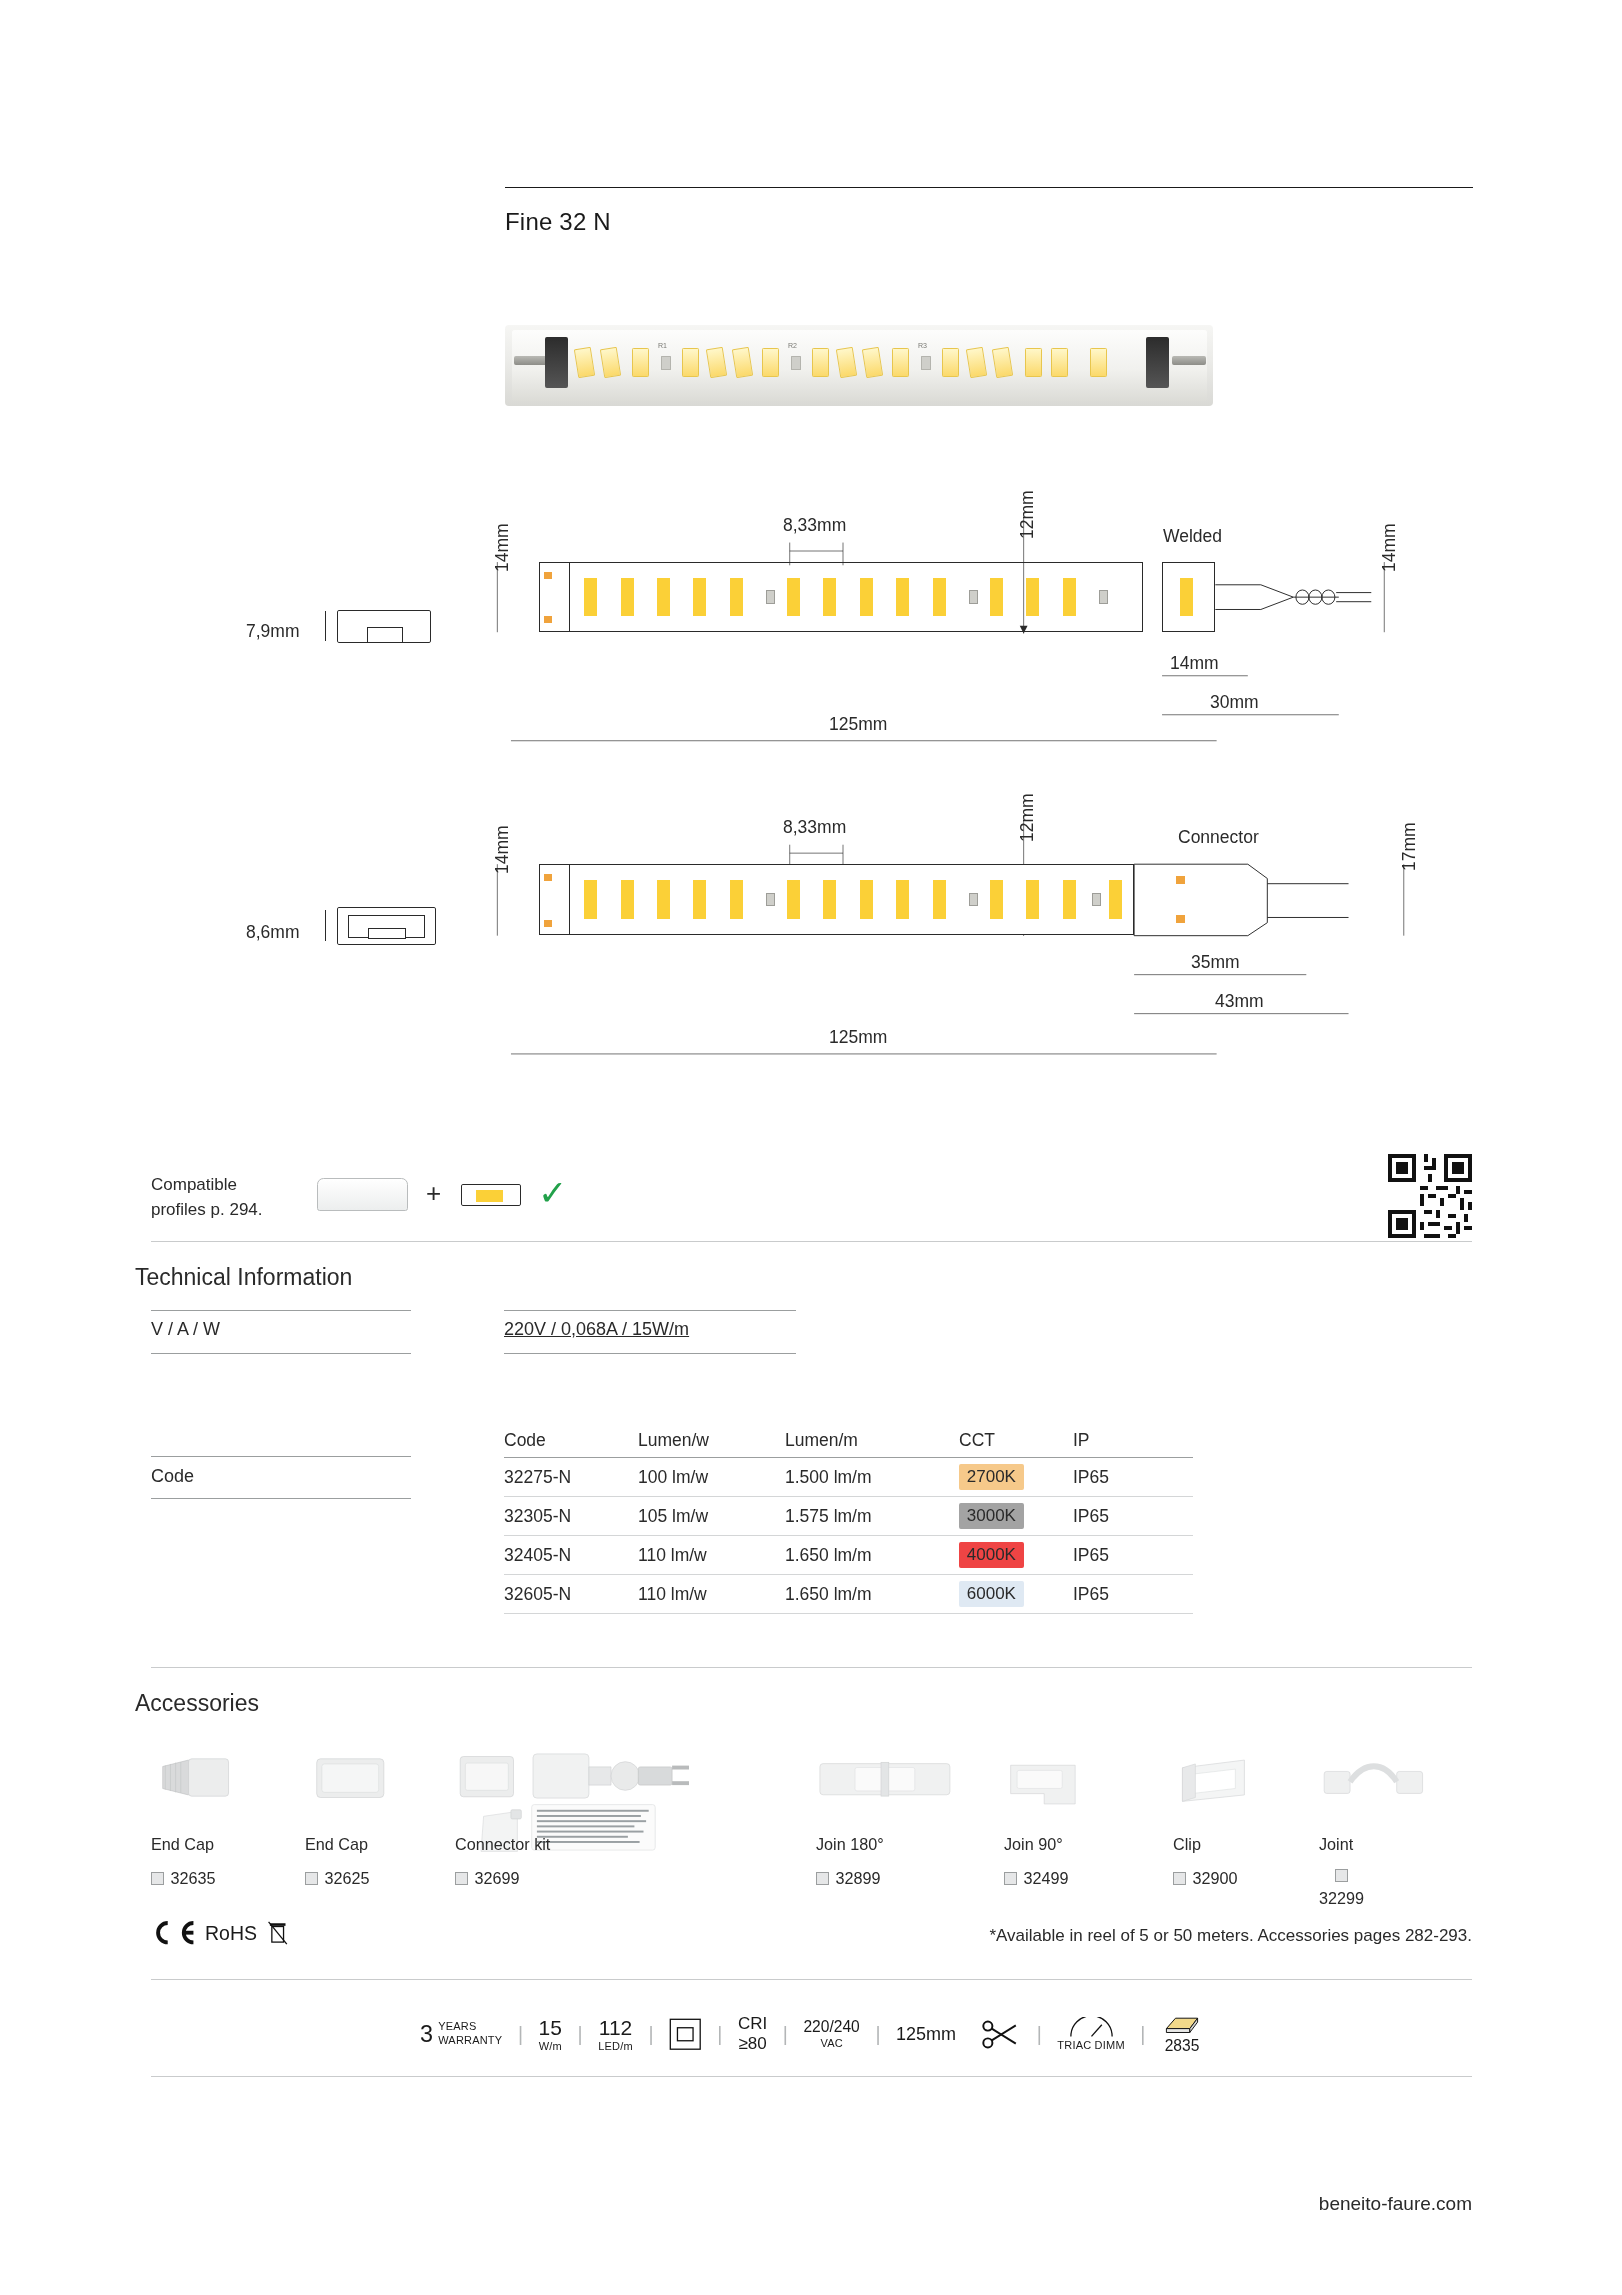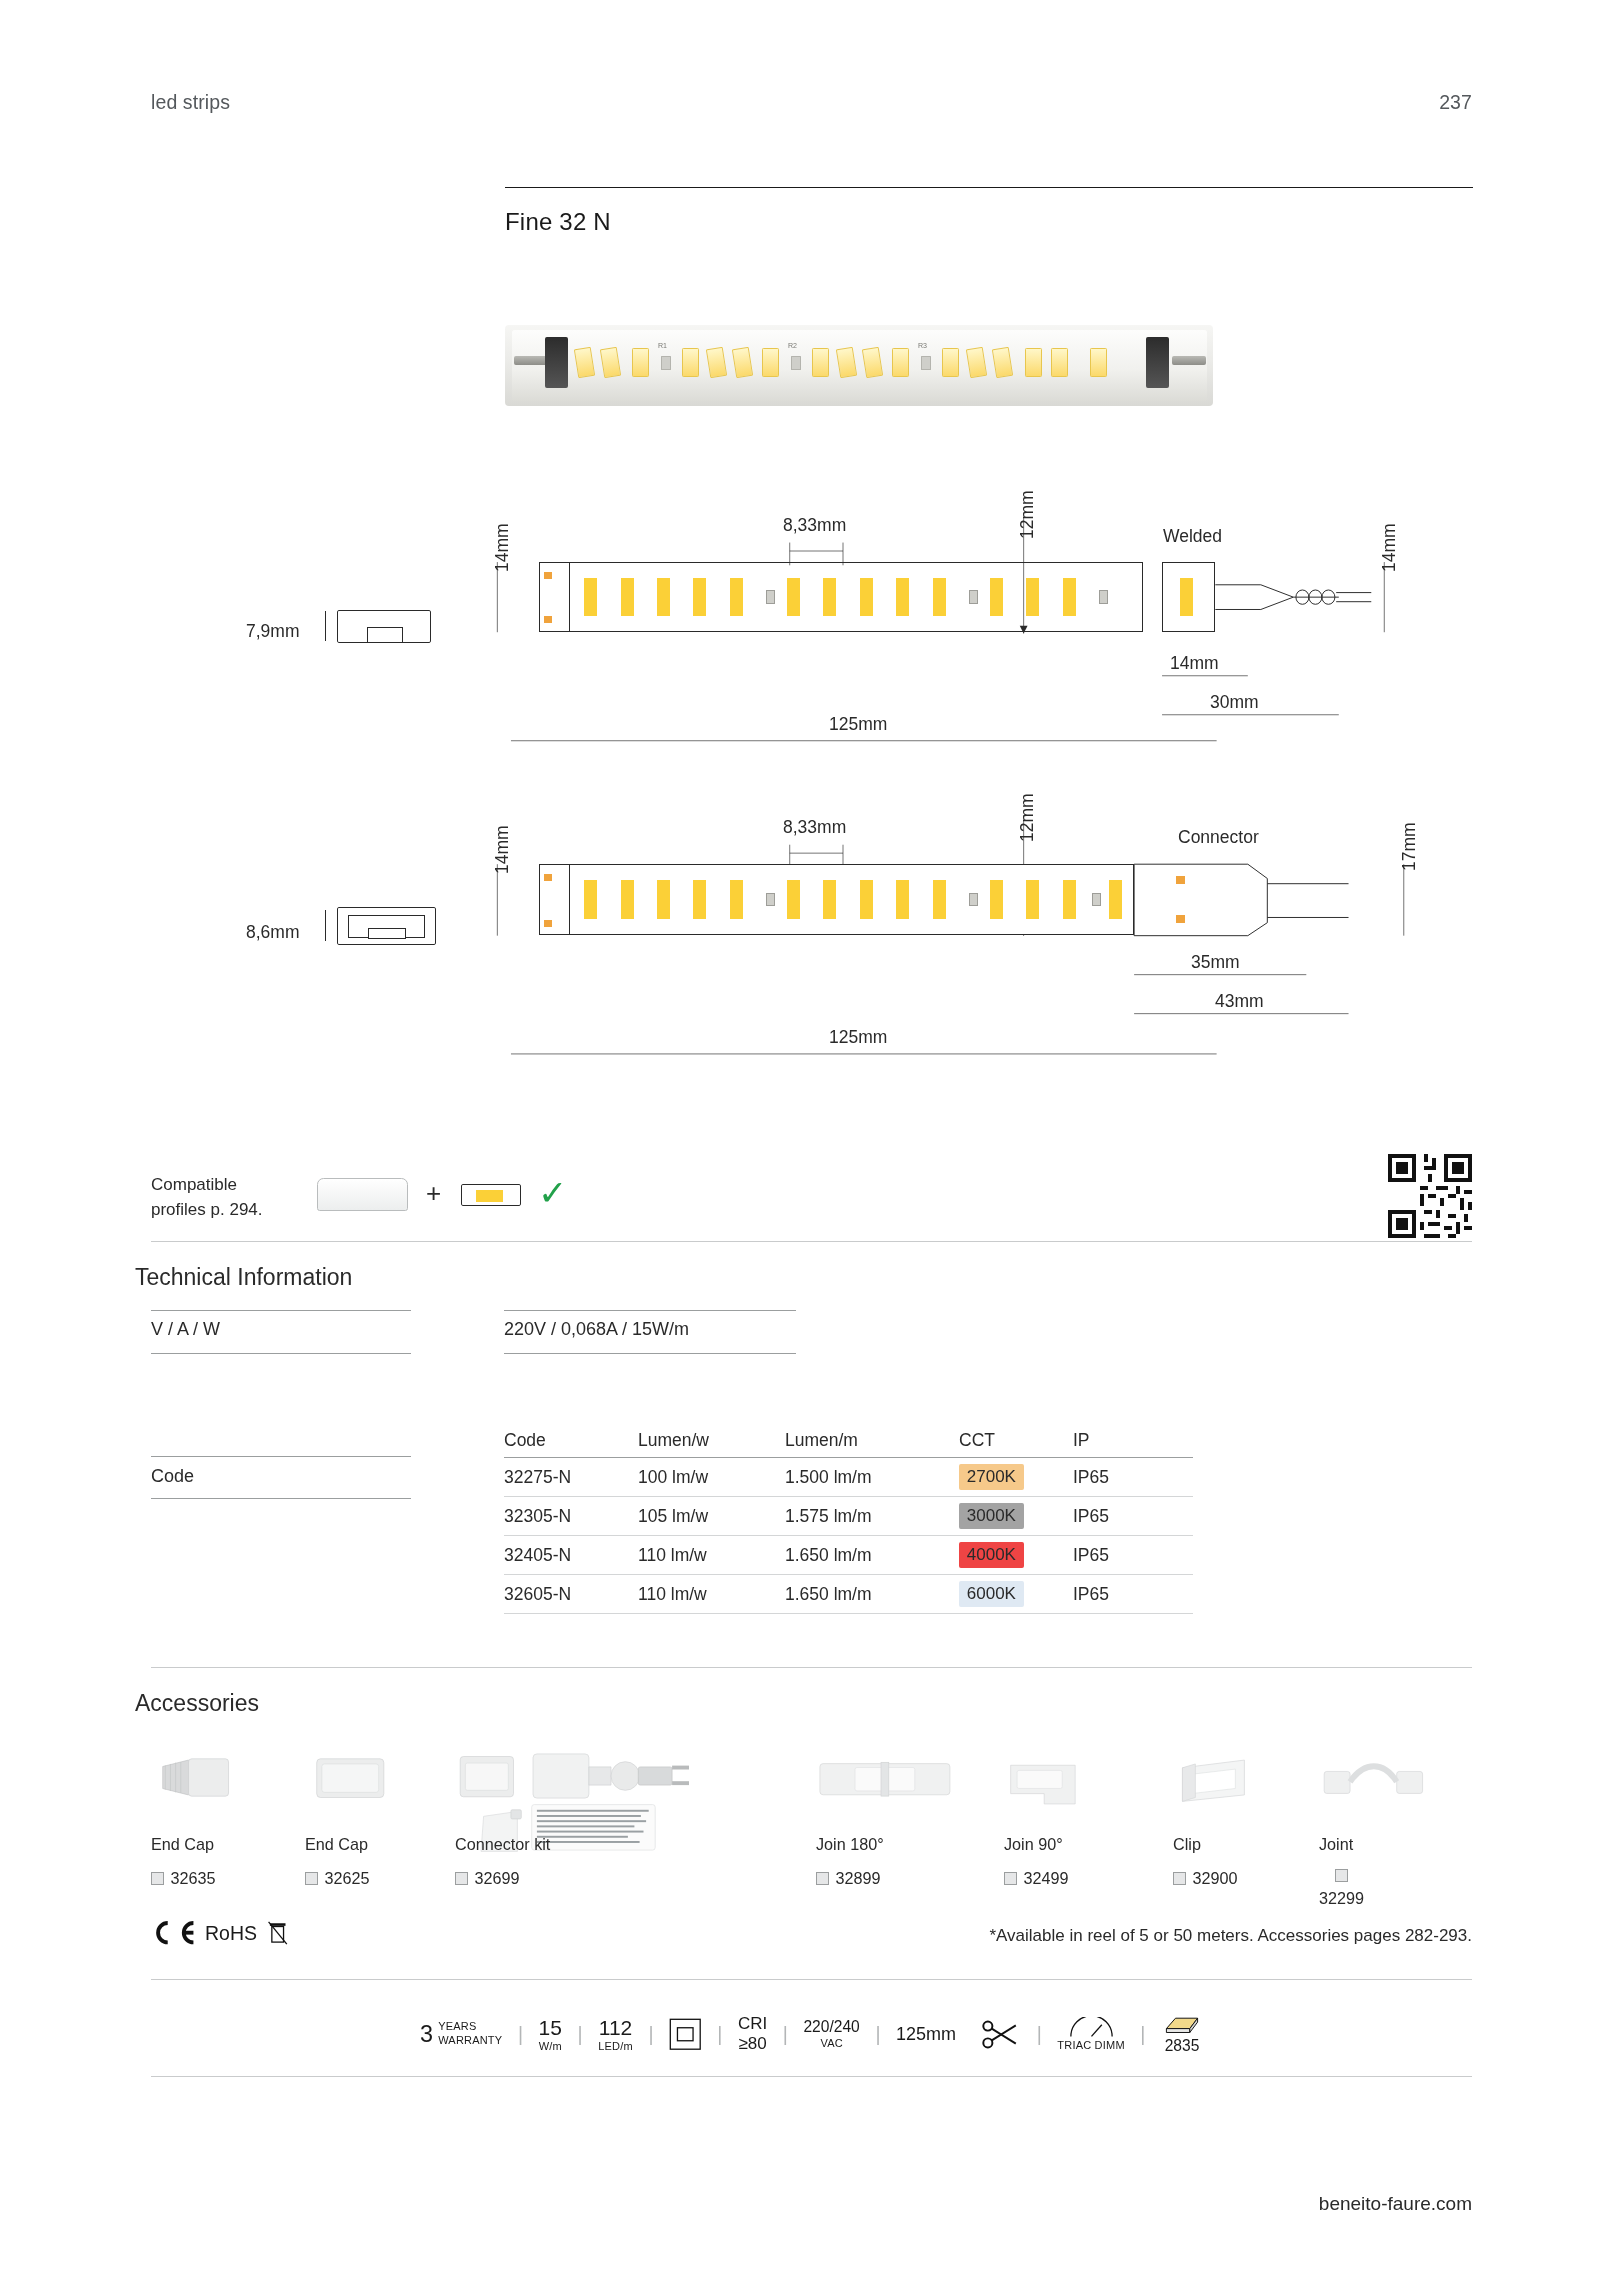--- a/index.html
+++ b/index.html
@@ -163,24 +163,20 @@
 
   .site { position:absolute; right:151px; top:2193px; font-size:19px; color:#2a2a2a; }
 
   .tiny { font-size:11px; letter-spacing:0.2px; }
 </style>
 </head>
 <body>
 
 <div class="page">
 
-  <div class="hdr">
-    <span>led strips</span>
-    <span class="pageno">237</span>
-  </div>
 
   <div class="title-rule"></div>
   <div class="title">Fine 32 N</div>
 
   <div class="photo">
     <div class="strip-body"></div>
     <div class="lead"></div>
     <div class="endcap l"></div>
     <div class="endcap r"></div>
 
@@ -400,21 +396,21 @@
   </svg>
 
   <div class="sec-rule" style="top:1241px;"></div>
   <div class="sec-title" style="top:1264px;">Technical Information</div>
 
   <div class="u-rule" style="left:151px; top:1310px; width:260px;"></div>
   <div class="tech-label" style="top:1319px;">V / A / W</div>
   <div class="u-rule" style="left:151px; top:1353px; width:260px;"></div>
 
   <div class="u-rule" style="left:504px; top:1310px; width:292px;"></div>
-  <div class="tech-val" style="top:1319px;">220V / 0,068A / 15W/m</div>
+  <div class="tech-val" style="top:1319px;text-decoration:underline;">220V / 0,068A / 15W/m</div>
   <div class="u-rule" style="left:504px; top:1353px; width:292px;"></div>
 
   <div class="u-rule" style="left:151px; top:1456px; width:260px;"></div>
   <div class="tech-label" style="top:1466px;">Code</div>
   <div class="u-rule" style="left:151px; top:1498px; width:260px;"></div>
 
   <div class="tbl">
     <div class="row head">
       <div class="c1">Code</div>
       <div class="c2">Lumen/w</div>

